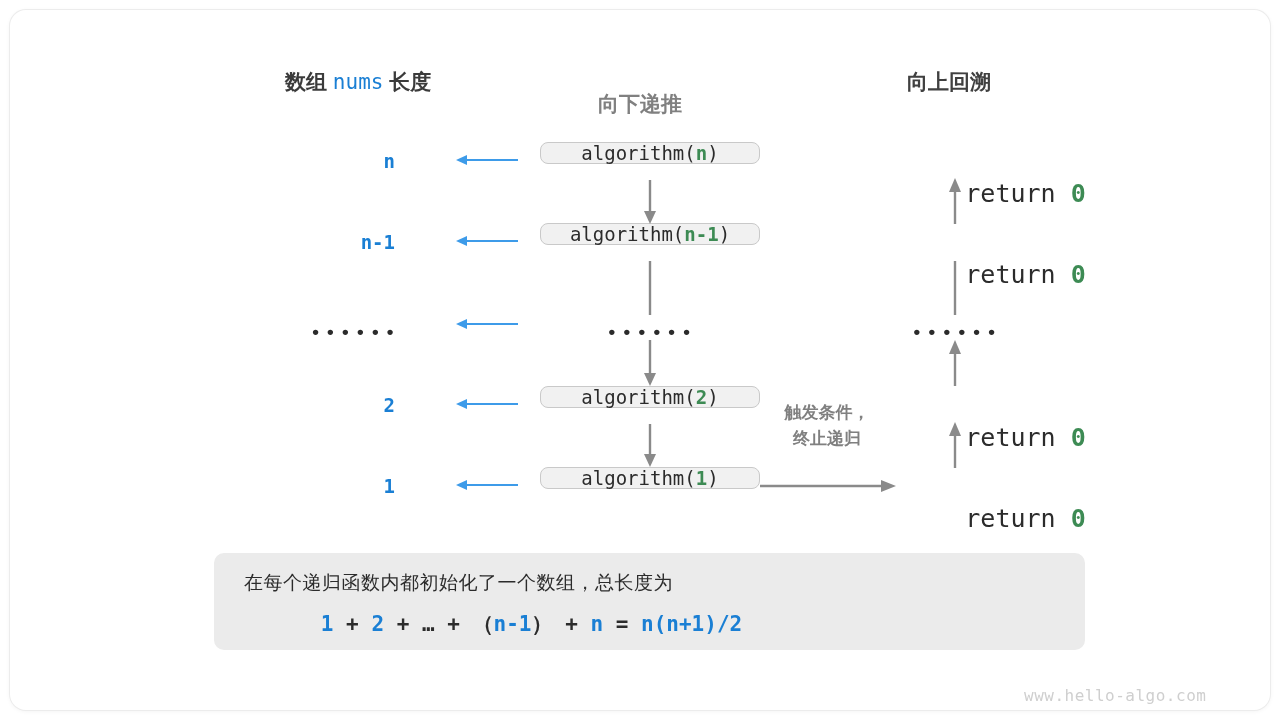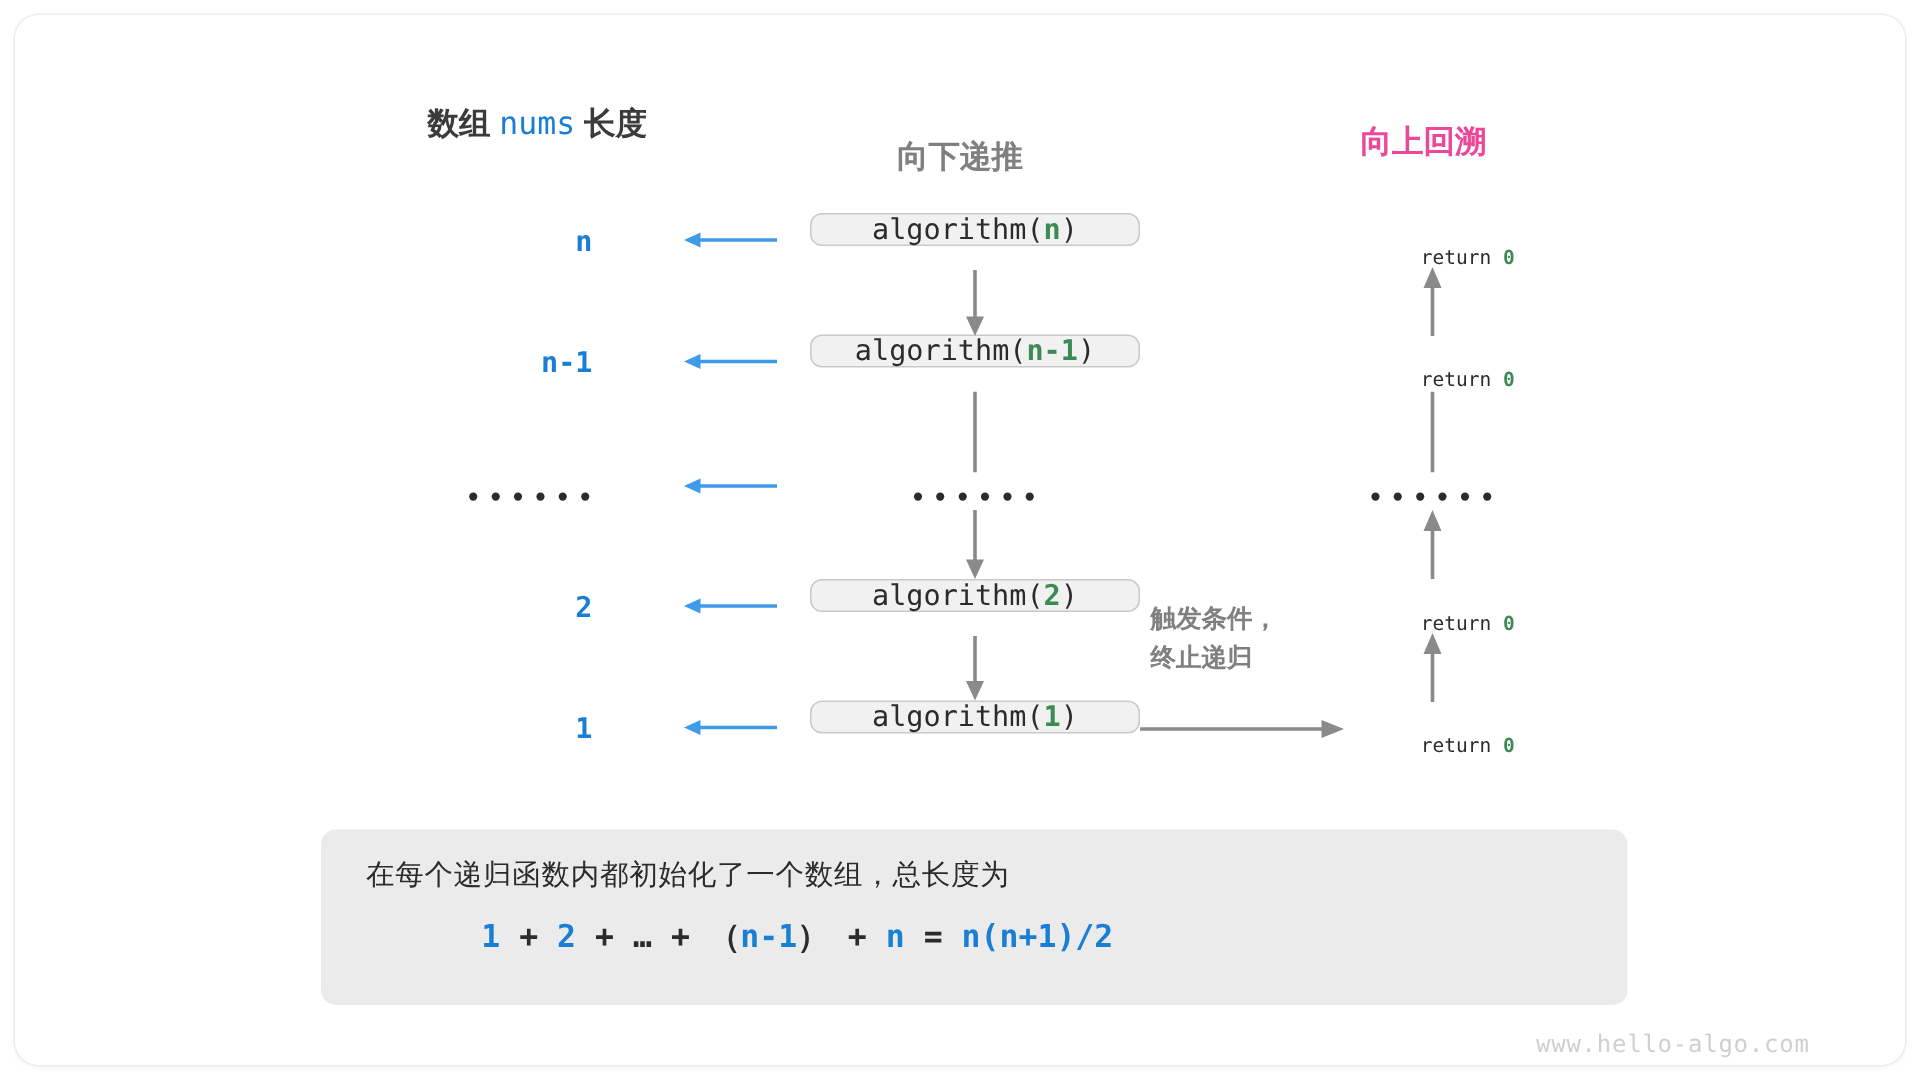--- a/index.html
+++ b/index.html
@@ -49,22 +49,22 @@
     font-weight: normal;
   }
   #head-mid {
     left: 588px;
     top: 58px;
     color: #808080;
     margin-top: 22px;
   }
   #head-right {
     left: 897px;
-    top: 70px;
-    color: #ec4899;
+    top: 58px;
+    color: #404040;
   }
 
   
   .size-label {
     position: absolute;
     right: 895px;       
     color: #1a7fd4;
     font-weight: bold;
     font-size: 19px;
     text-align: right;
@@ -122,21 +122,21 @@
     width: 16px;
   }
 
   
   .ret {
     position: absolute;
     left: 865px;
     width: 160px;
     text-align: center;
     font-family: "DejaVu Sans Mono", "Liberation Mono", monospace;
-    font-size: 13px;
+    font-size: 25px;
     color: #2b2b2b;
     white-space: pre;
   }
   .ret .zero { color: #3d8b54; font-weight: bold; }
   #ret-dots {
     position: absolute;
     left: 865px;
     width: 160px;
     text-align: center;
     color: #2b2b2b;
@@ -152,39 +152,39 @@
   
   #terminate-note {
     position: absolute;
     left: 757px;
     top: 390px;
     width: 120px;
     font-weight: bold;
     font-size: 17px;
     color: #808080;
     line-height: 1.55;
-    text-align: left;
+    text-align: center;
   }
 
   
   #h-arrow {
     position: absolute;
     left: 750px;
     top: 468px;
     width: 136px;
     height: 16px;
   }
 
   
   #summary {
     position: absolute;
     left: 204px;
     top: 543px;
     width: 871px;
-    height: 117px;
+    height: 97px;
     background: #ebebeb;
     border-radius: 10px;
   }
   #summary-text {
     position: absolute;
     left: 30px;
     top: 17px;
     width: 575px;
   }
   #summary-line1 {

